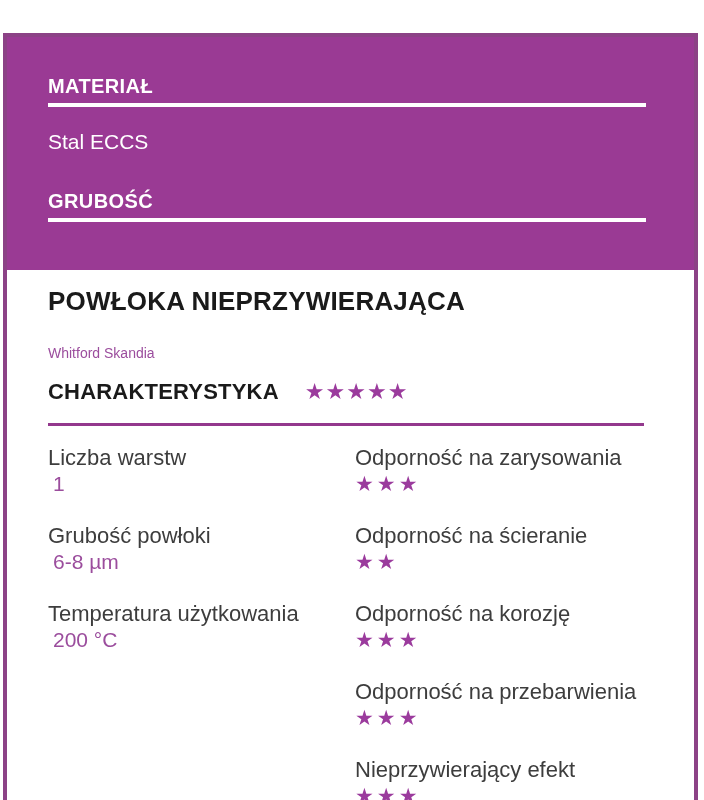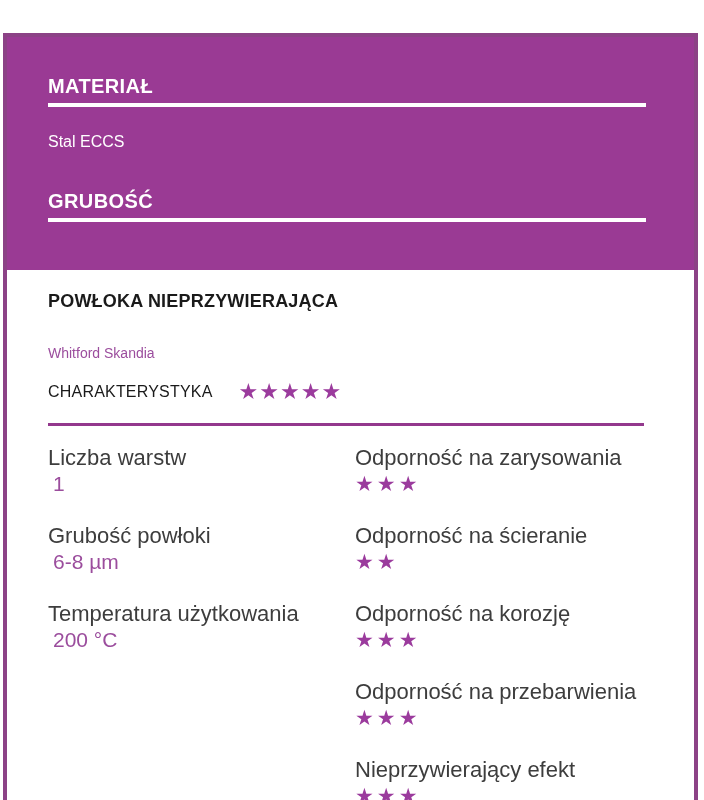--- a/index.html
+++ b/index.html
@@ -43,52 +43,52 @@
     color:#ffffff;
   }
   .header-underline{
     margin-top:6px;
     height:4px;
     background:#ffffff;
     width:100%;
   }
   .header-value{
     margin-top:22px;
-    font-size:16px;
+    font-size:21px;
     line-height:26px;
     color:#ffffff;
   }
   .header-block.second{margin-top:35px;}
   .header-block.second .header-value{margin-top:9px;}
   
   .card-content{
     padding:18px 49px 0 41px;
     background:#ffffff;
   }
   .coating-title{
-    font-size:18px;
+    font-size:26px;
     font-weight:bold;
     line-height:26px;
     letter-spacing:0.2px;
     color:var(--heading-black);
   }
   .coating-brand{
     margin-top:26px;
     font-size:14px;
     line-height:26px;
     color:var(--value-purple);
   }
   .char-row{
     margin-top:13px;
     display:flex;
     align-items:center;
   }
   .char-label{
-    font-size:16px;
-    font-weight:normal;
+    font-size:22px;
+    font-weight:bold;
     line-height:26px;
     letter-spacing:0.2px;
     color:var(--heading-black);
   }
   .char-stars{
     margin-left:26px;
     font-size:22px;
     line-height:26px;
     letter-spacing:1px;
     color:var(--star-purple);

